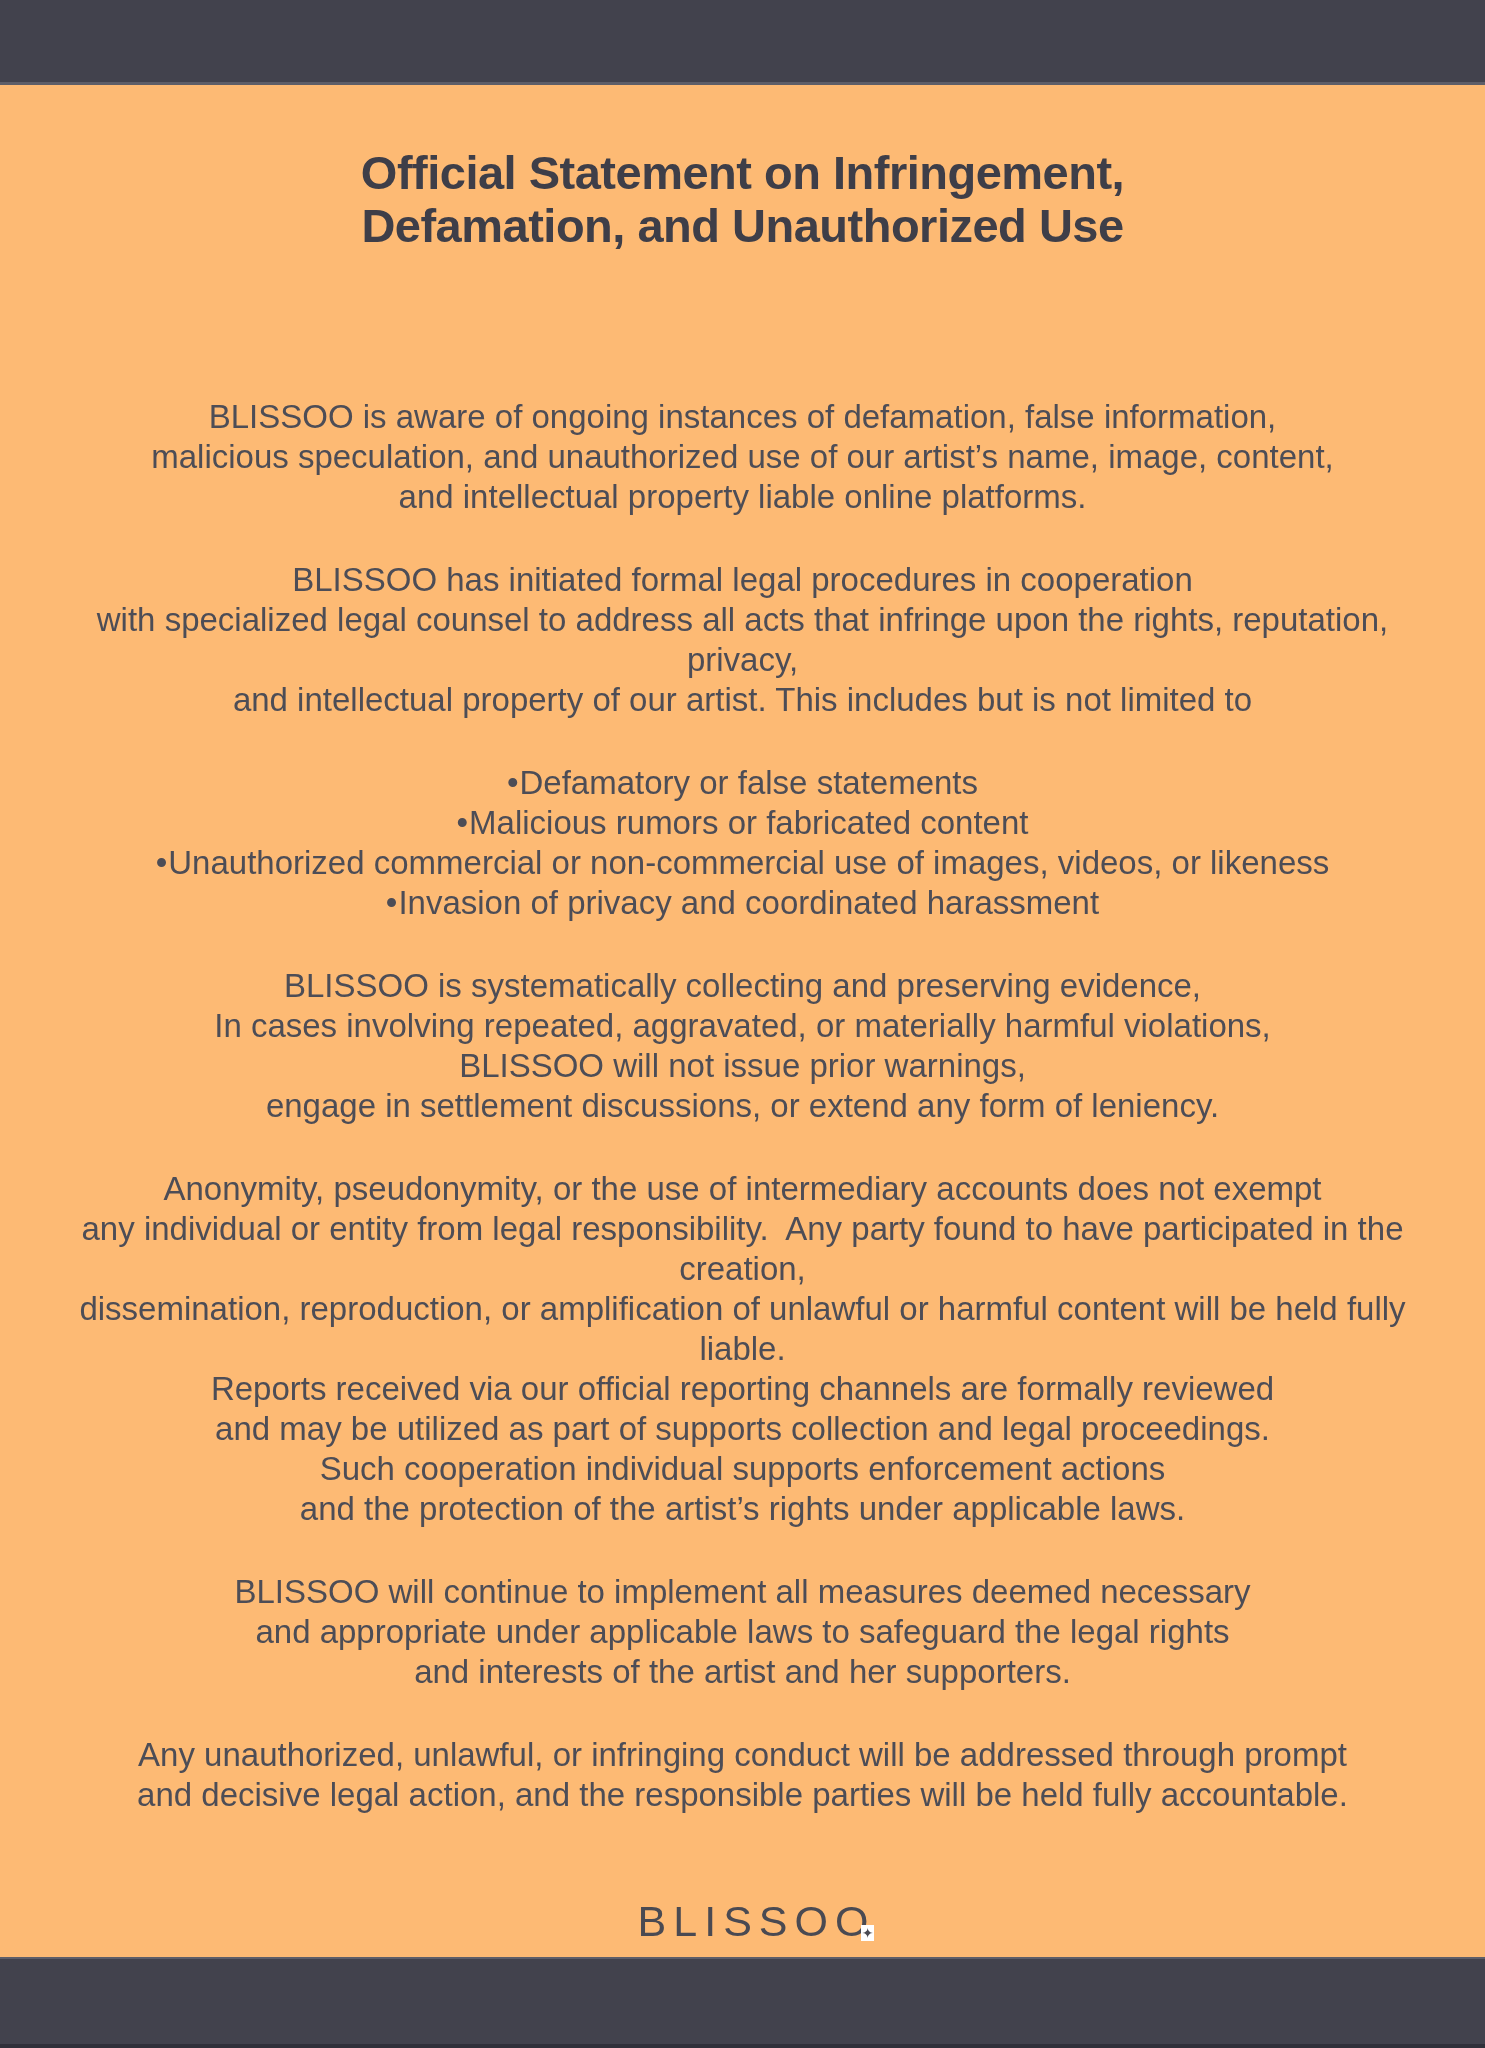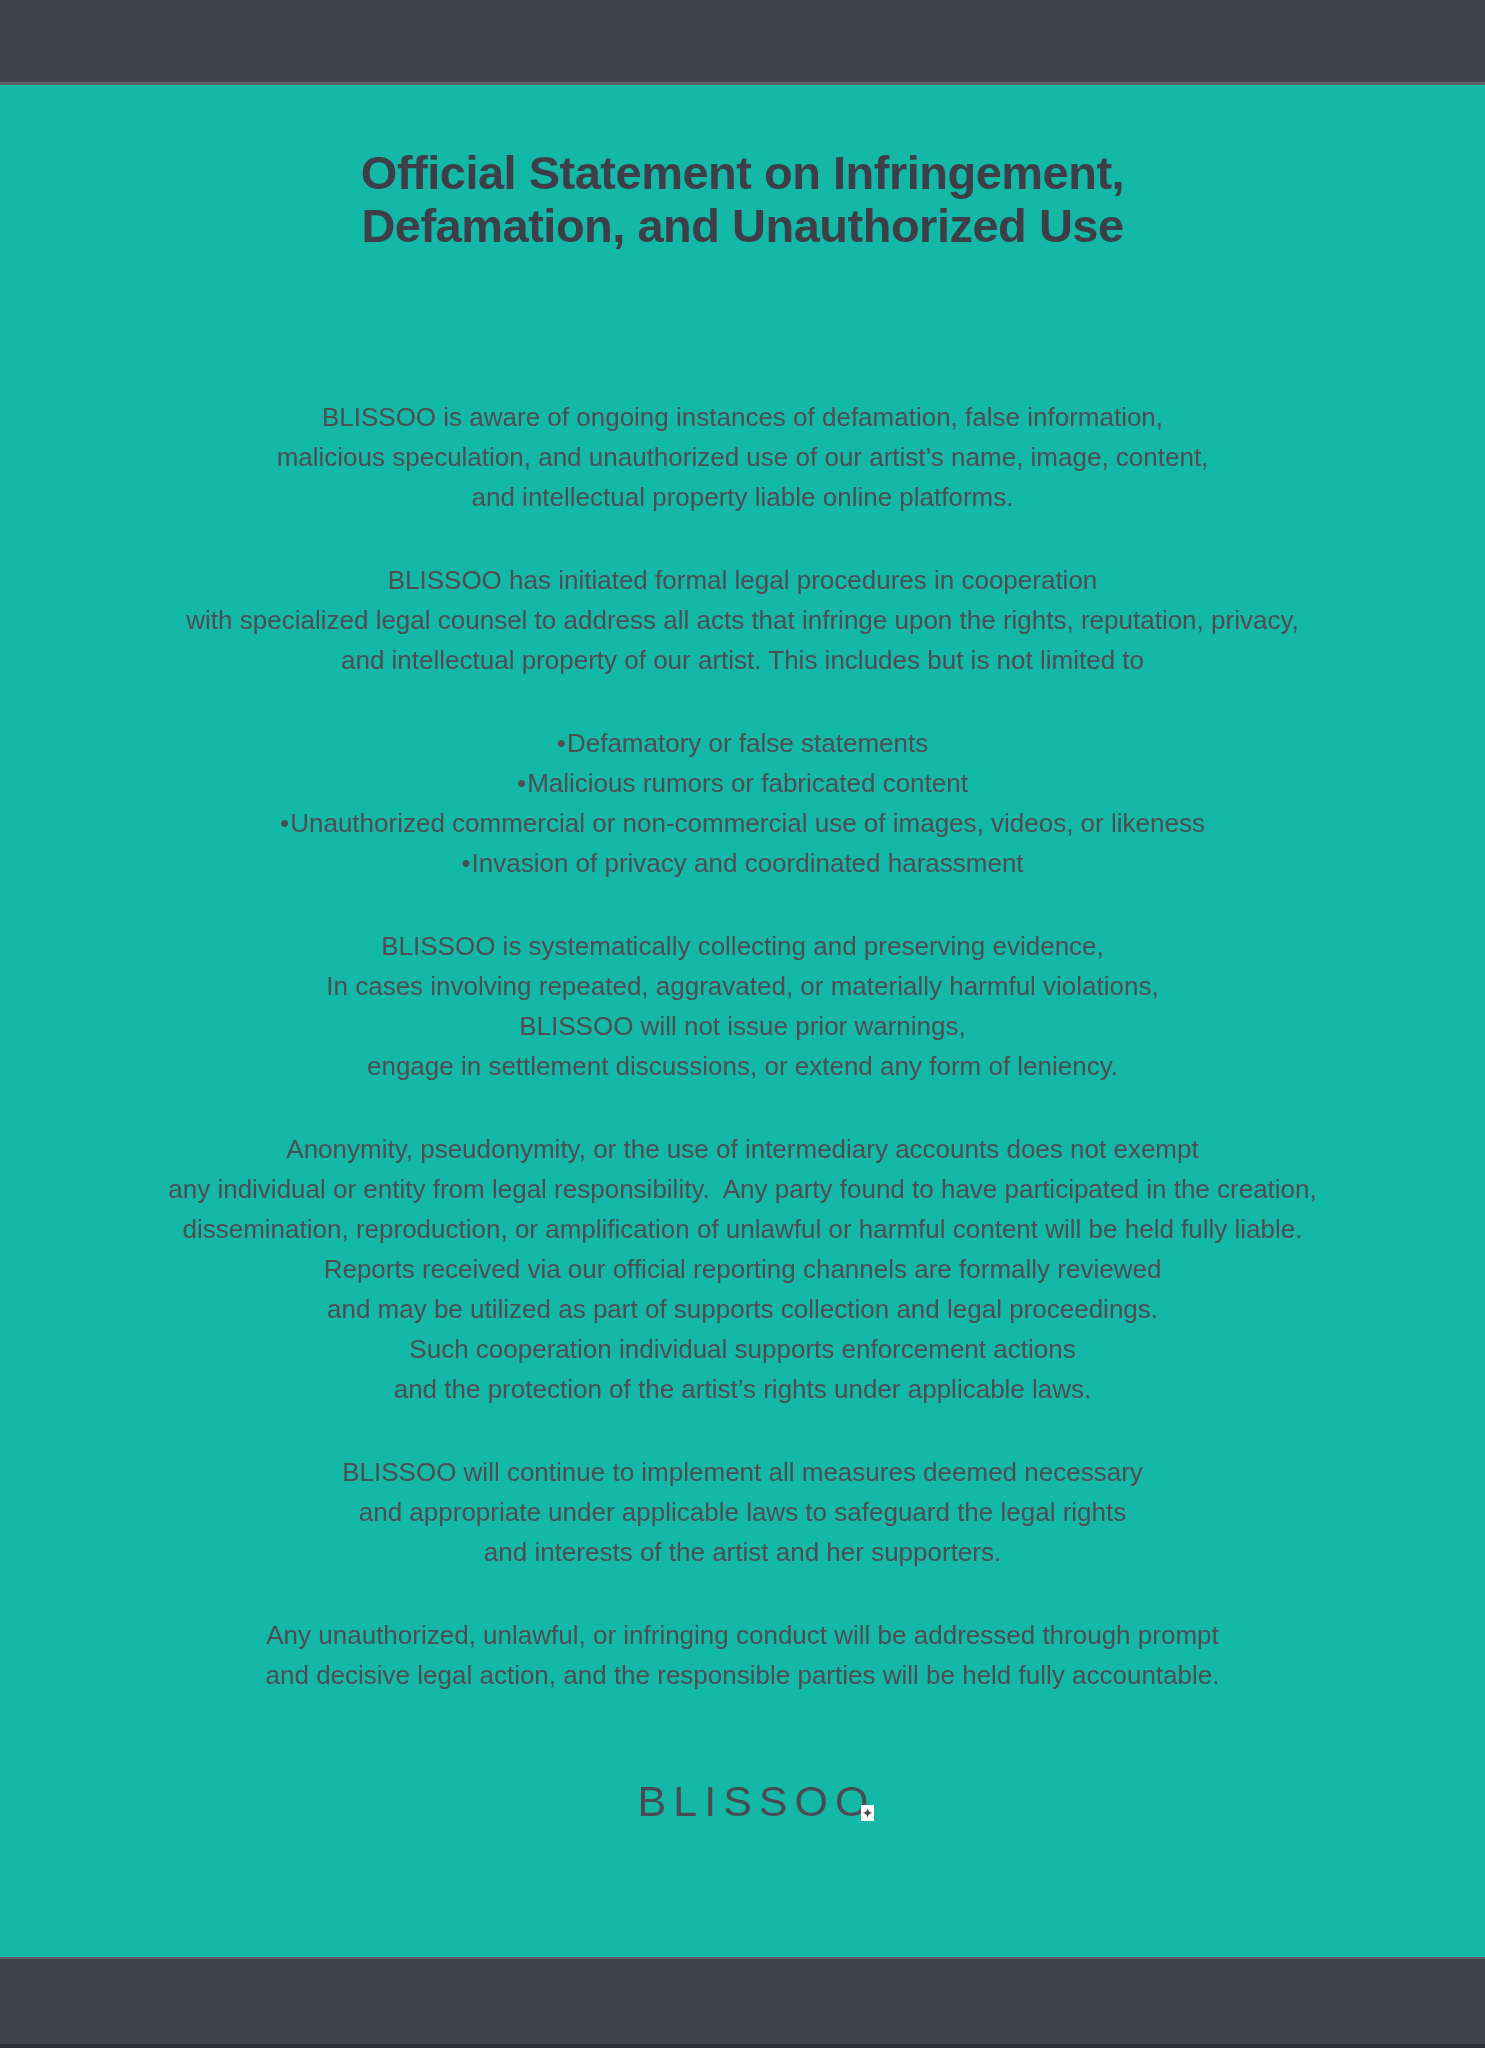--- a/index.html
+++ b/index.html
@@ -17,21 +17,21 @@
     width: 1485px;
     height: 2048px;
     background: #ffffff;
     font-family: "Liberation Sans", sans-serif;
     overflow: hidden;
   }
   .page {
     position: relative;
     width: 1485px;
     height: 2048px;
-    background: #14b8a6;
+    background: #fdba74;
     padding-left: 48px;
   }
   .top-bar {
     position: absolute;
     top: 0; left: 0; right: 0;
     height: 85px;
     background: var(--bar);
     border-bottom: 3px solid var(--bar-edge);
   }
   .bottom-bar {
@@ -51,21 +51,21 @@
   .doc-title {
     margin: 0 0 145px 0;
     font-size: 47px;
     line-height: 53px;
     font-weight: bold;
     letter-spacing: -0.5px;
     color: var(--title);
   }
   .para {
     margin: 0 0 43px 0;
-    font-size: 26px;
+    font-size: 33px;
     line-height: 40px;
     color: var(--body);
   }
   .line {
     white-space: pre-wrap;
   }
   .bullet-line .bullet {
     margin-right: 1px;
   }
   .logo-block {

